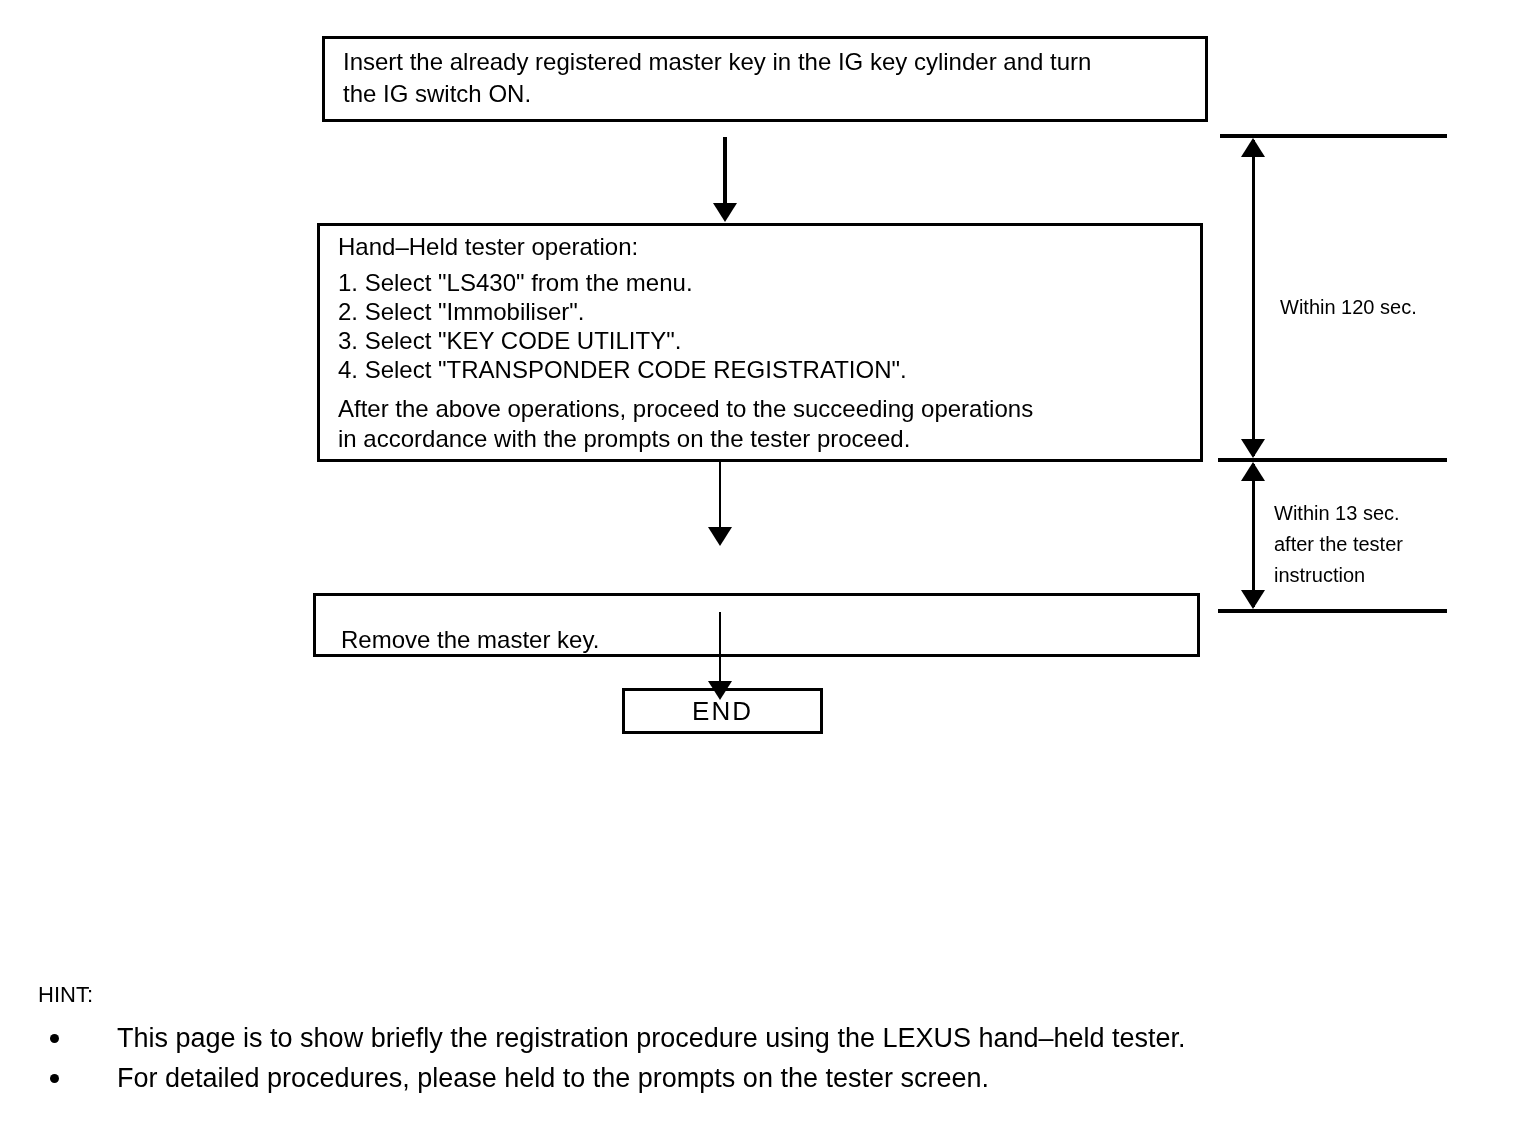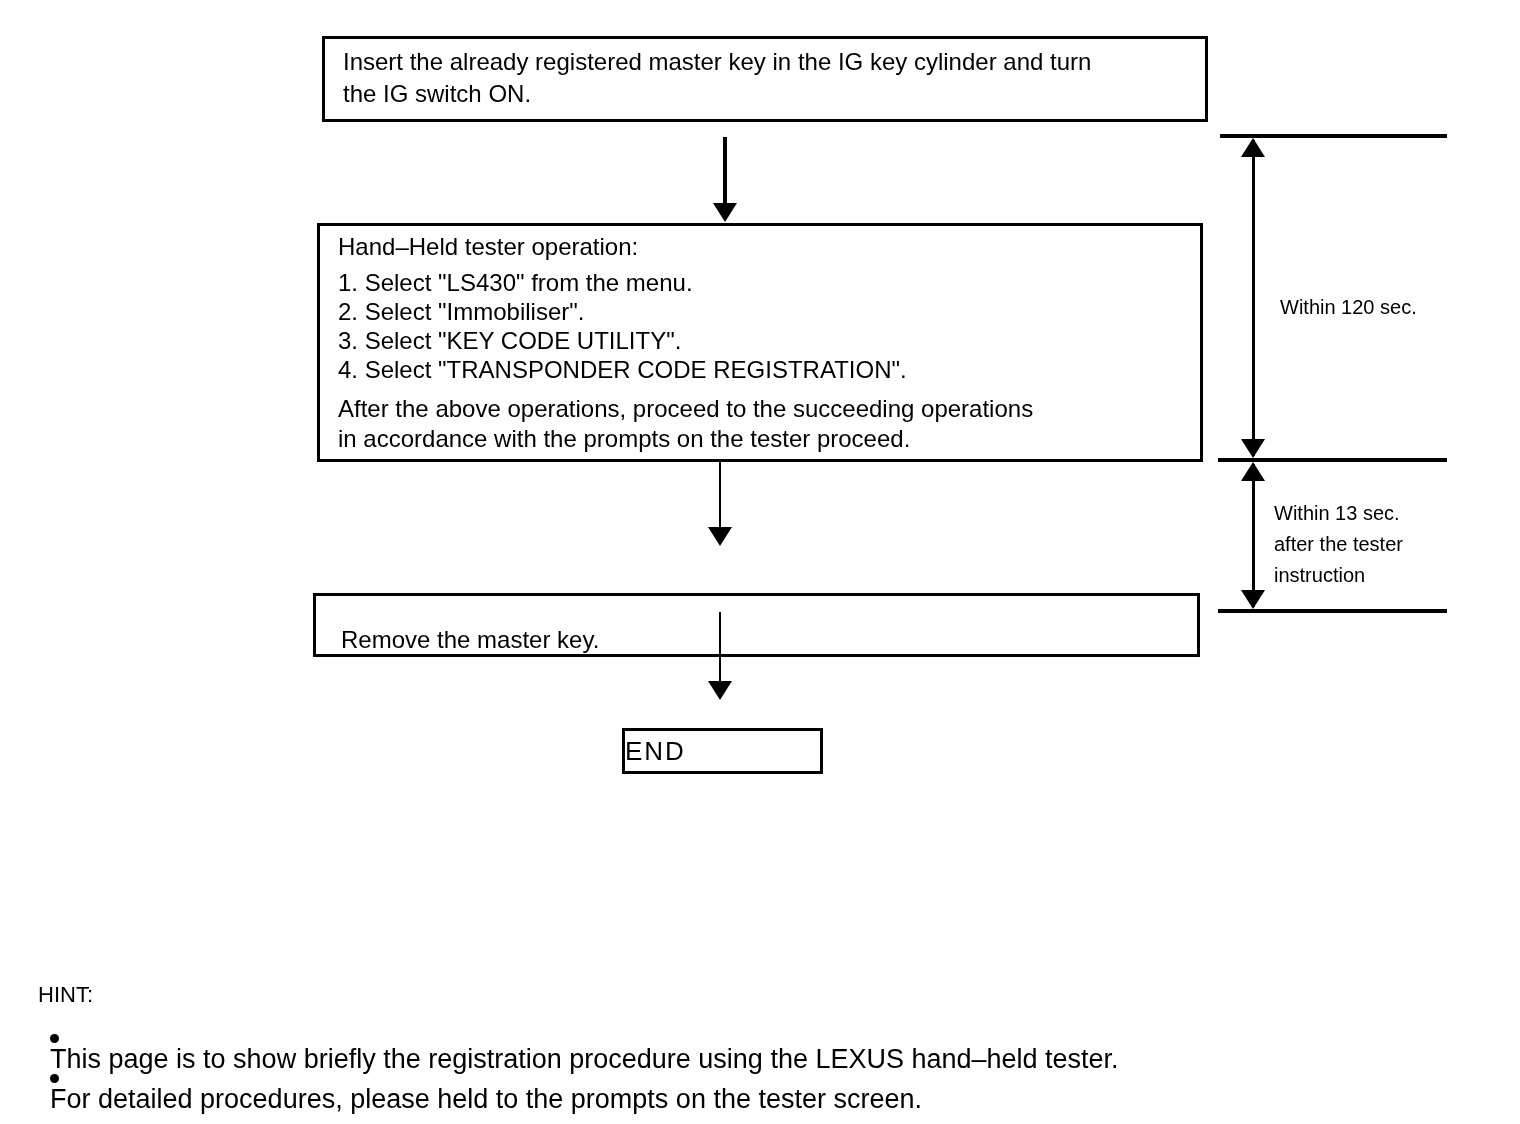--- a/index.html
+++ b/index.html
@@ -45,24 +45,24 @@
     line-height: 30px;
   }
   .box3 {
     left: 313px; top: 545px; width: 887px; height: 63px;
     padding: 29px 25px;
     line-height: 30px;
     margin-top: 48px;
   }
   .end-box {
     position: absolute;
-    left: 622px; top: 728px; width: 201px; height: 46px;
+    left: 622px; top: 688px; width: 201px; height: 46px;
     border: 3px solid #000000;
     box-sizing: border-box;
-    display: flex; align-items: center; justify-content: flex-start;
+    display: flex; align-items: center; justify-content: center;
     font-size: 26px;
     letter-spacing: 2px;
   }
   .vline {
     position: absolute;
     background: #000000;
   }
   .hline {
     position: absolute;
     background: #000000;
@@ -92,21 +92,20 @@
     position: absolute;
     left: 38px; top: 982px;
     font-size: 22px;
   }
   .hint-row {
     position: absolute;
     left: 50px;
     display: flex;
     align-items: flex-start;
     white-space: nowrap;
-    flex-direction: column;
   }
   .hint-row .dot {
     width: 9px; height: 9px;
     border-radius: 50%;
     background: #000000;
     margin-top: 12px;
     margin-right: 58px;
     flex: 0 0 auto;
   }
   .hint-row .txt {

